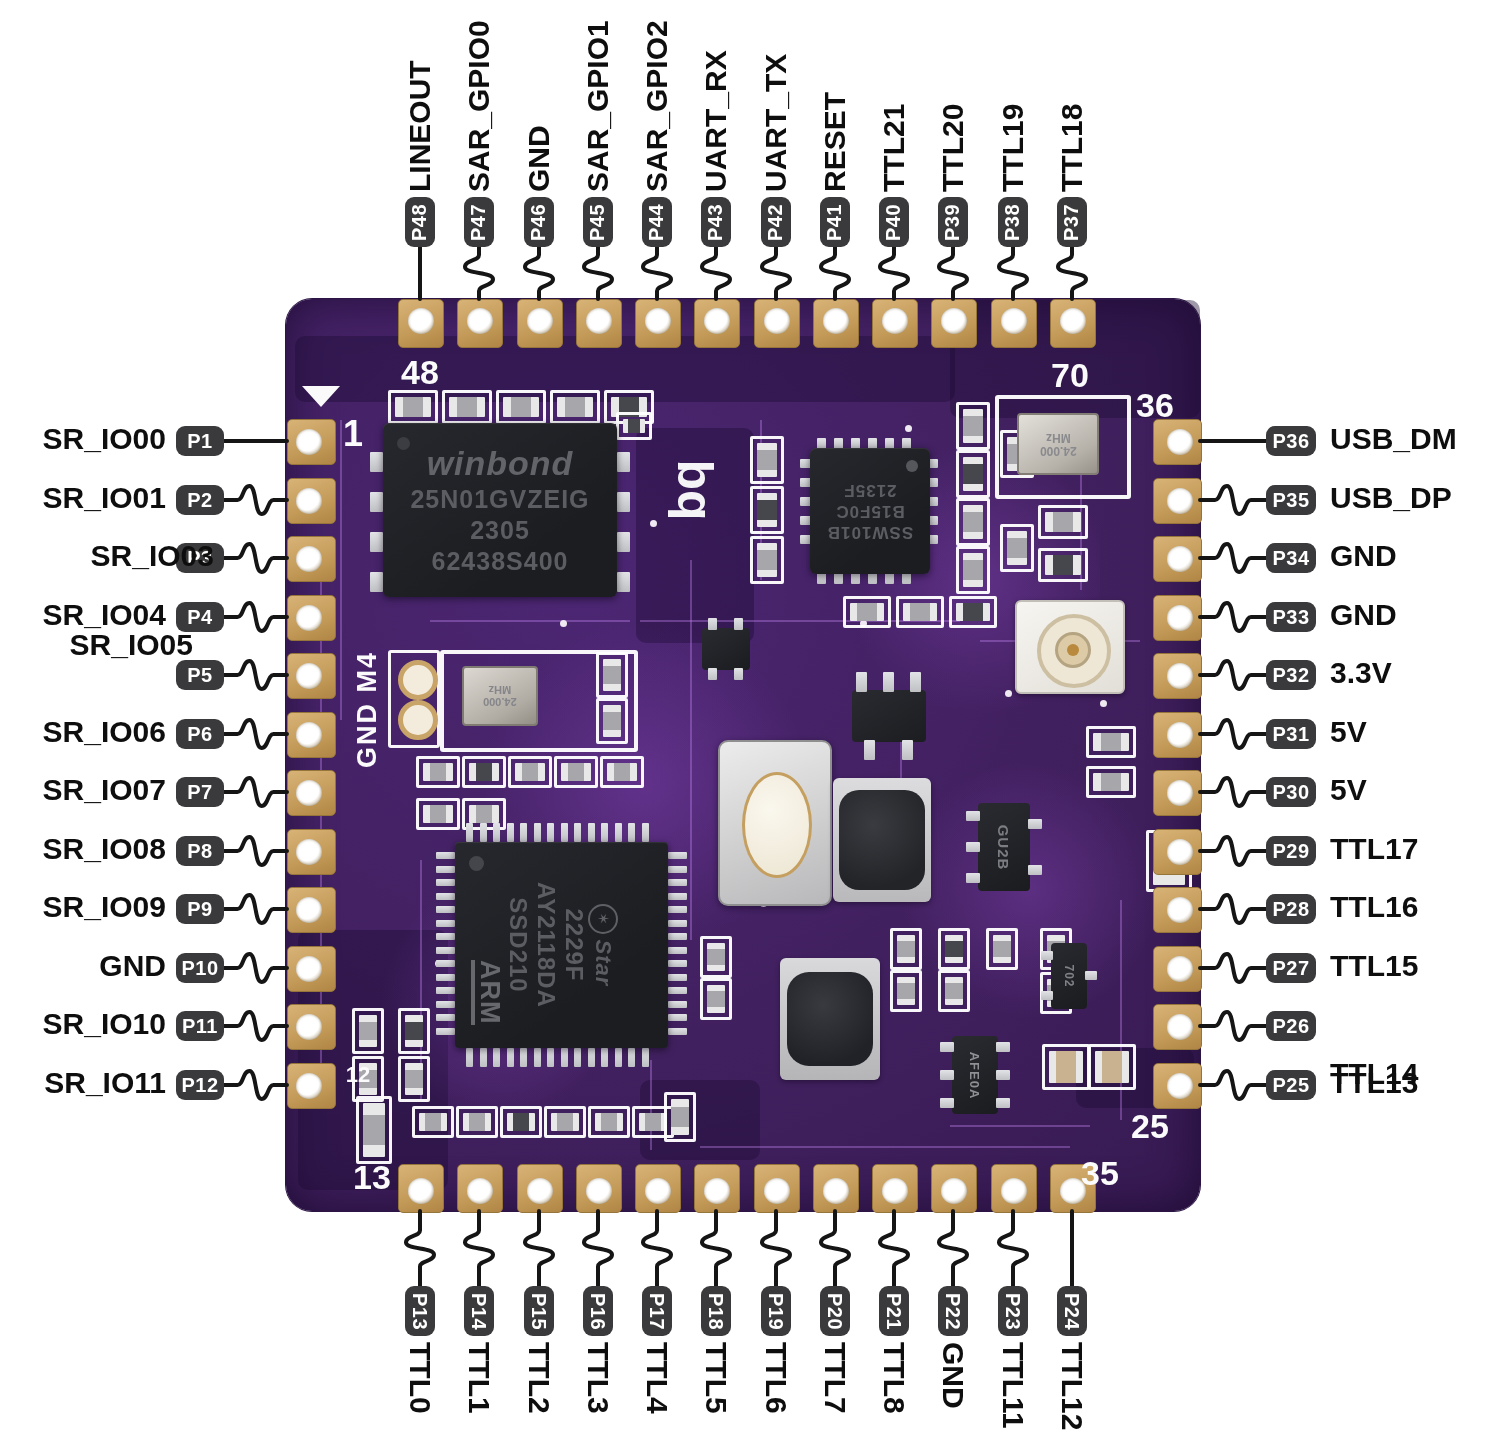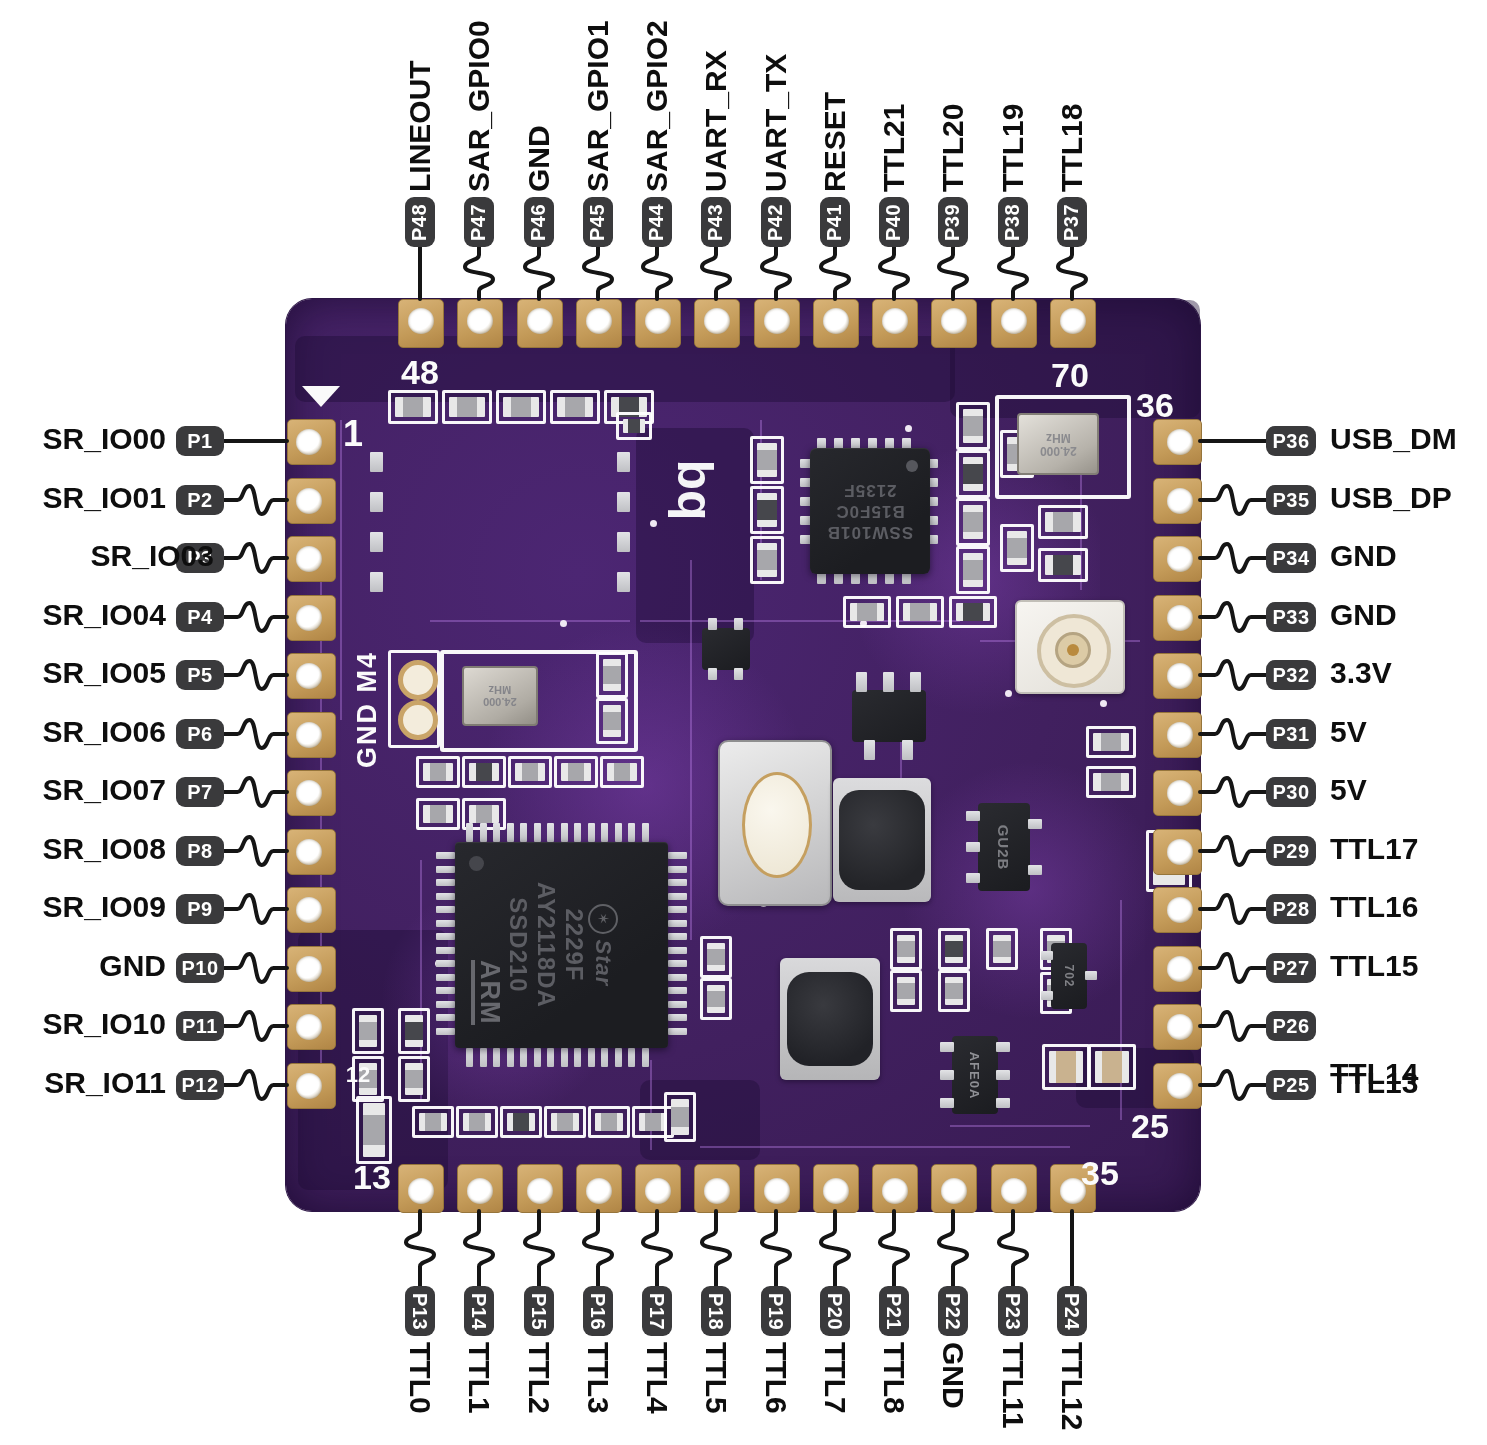--- a/index.html
+++ b/index.html
@@ -99,20 +99,29 @@
 
   <div class="silk" style="left:352px;top:768px;font-size:27px;letter-spacing:2px;transform:rotate(-90deg);transform-origin:0 0;white-space:nowrap;">GND M4</div>
   <div class="silkbox" style="left:388px;top:650px;width:46px;height:92px;border-width:3px;"></div>
   <div class="abs" style="left:398px;top:660px;width:30px;height:30px;z-index:4;border-radius:50%;background:#f3ecdc;border:5px solid #c9a468;"></div>
   <div class="abs" style="left:398px;top:700px;width:30px;height:30px;z-index:4;border-radius:50%;background:#f3ecdc;border:5px solid #c9a468;"></div>
 
   <div class="abs" style="left:652px;top:462px;width:86px;height:56px;z-index:6;transform:rotate(90deg);
               color:#f4f4f6;font-size:50px;font-weight:bold;text-align:center;line-height:56px;">bq</div>
 
 
+  <div class="chip" style="left:383px;top:423px;width:234px;height:174px;">
+    <div class="abs" style="left:14px;top:14px;width:13px;height:13px;border-radius:50%;background:#3c3d43;"></div>
+    <div class="abs" style="inset:0;display:flex;flex-direction:column;align-items:center;justify-content:center;gap:2px;">
+      <div class="ctext" style="font-size:34px;font-style:italic;color:#63646a;">winbond</div>
+      <div class="ctext" style="font-size:25px;">25N01GVZEIG</div>
+      <div class="ctext" style="font-size:25px;">2305</div>
+      <div class="ctext" style="font-size:25px;">62438S400</div>
+    </div>
+  </div>
 
   <div class="chip" style="left:810px;top:448px;width:120px;height:126px;">
     <div class="abs" style="right:12px;top:12px;width:12px;height:12px;border-radius:50%;background:#56575d;"></div>
     <div class="abs" style="inset:0;display:flex;flex-direction:column;align-items:center;justify-content:center;transform:rotate(180deg);gap:1px;">
       <div class="ctext" style="font-size:17px;">SSW101B</div>
       <div class="ctext" style="font-size:17px;">B15F0C</div>
       <div class="ctext" style="font-size:17px;">2135F</div>
     </div>
   </div>
 
@@ -828,21 +837,21 @@
       <div class="badge" style="left: 176px; top: 602px; width: 48px; height: 30px;">
         <span>P4</span>
       </div>
       <div class="plabel lbl-left" style="left: 0px; top: 598px;">SR_IO04</div>
       <svg class="conn" width="63" height="34" style="left: 224px; top: 658px;">
         <path d="M0,17 H13.5 C19.5,17 18.5,3 25.5,3 C32.5,3 30.5,31 37.5,31 C44.5,31 43.5,17 49.5,17 H63" fill="none" stroke="#151515" stroke-width="4" stroke-linecap="round"></path>
       </svg>
       <div class="badge" style="left: 176px; top: 660px; width: 48px; height: 30px;">
         <span>P5</span>
       </div>
-      <div class="plabel lbl-left" style="left: 0px; top: 656px;">SR_IO05</div>
+      <div class="plabel lbl-left" style="left: 0px; top: 628px; padding-left: 27px;">SR_IO05</div>
       <svg class="conn" width="63" height="34" style="left: 224px; top: 717px;">
         <path d="M0,17 H13.5 C19.5,17 18.5,3 25.5,3 C32.5,3 30.5,31 37.5,31 C44.5,31 43.5,17 49.5,17 H63" fill="none" stroke="#151515" stroke-width="4" stroke-linecap="round"></path>
       </svg>
       <div class="badge" style="left: 176px; top: 719px; width: 48px; height: 30px;">
         <span>P6</span>
       </div>
       <div class="plabel lbl-left" style="left: 0px; top: 715px;">SR_IO06</div>
       <svg class="conn" width="63" height="34" style="left: 224px; top: 775px;">
         <path d="M0,17 H13.5 C19.5,17 18.5,3 25.5,3 C32.5,3 30.5,31 37.5,31 C44.5,31 43.5,17 49.5,17 H63" fill="none" stroke="#151515" stroke-width="4" stroke-linecap="round"></path>
       </svg>

